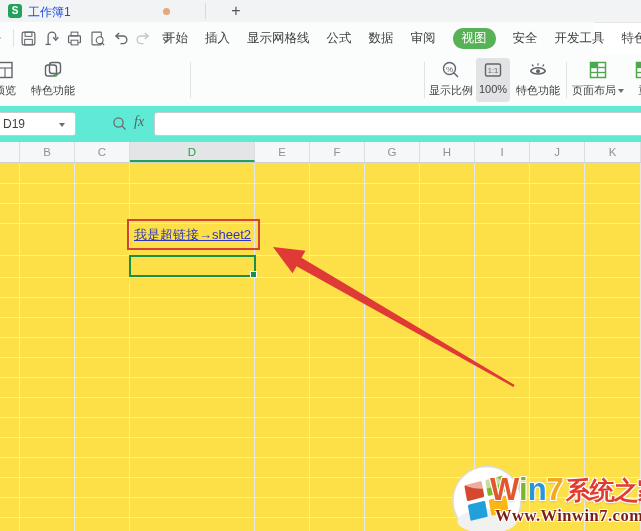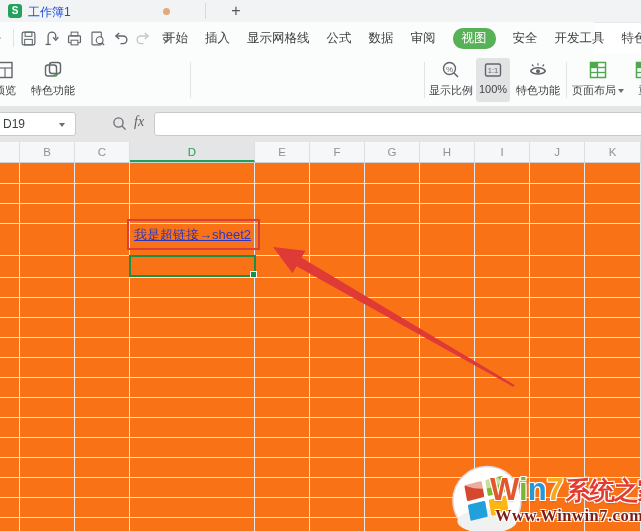--- a/index.html
+++ b/index.html
@@ -35,37 +35,37 @@
   .caret{width:0;height:0;border-left:3.5px solid transparent;border-right:3.5px solid transparent;border-top:4px solid #6b6e71;display:inline-block;}
   .vsep{position:absolute;top:8px;width:1px;height:36px;background:#e2e3e4;}
   .toggle{position:absolute;display:flex;align-items:center;gap:5px;height:14px;}
   .cbox{width:12px;height:12px;background:#fff;border:1px solid #a9adb1;border-radius:2px;box-sizing:border-box;
         font-size:10px;line-height:10px;text-align:center;color:#3f4a3f;font-weight:bold;}
   .cbox.green{border-color:#67a861;background:#ddecd6;position:relative;}
   .cbox.green::after{content:"";position:absolute;inset:2px;border:1px solid #7db377;}
   .tog-label{font-size:11px;color:#424446;white-space:nowrap;}
 
   
-  .formulabar{position:absolute;left:0;top:106px;width:641px;height:36px;background:#e5e5e5;border-bottom:1px solid #d9dbdc;}
+  .formulabar{position:absolute;left:0;top:106px;width:641px;height:36px;background:#5eead4;border-bottom:1px solid #d9dbdc;}
   .namebox{position:absolute;left:-24px;top:6px;width:100px;height:24px;background:#fff;border:1px solid #c7cbce;border-radius:3px;box-sizing:border-box;}
   .namebox .nb-text{position:absolute;left:26px;top:4px;font-size:12px;color:#3c3e40;}
   .namebox .caret{position:absolute;right:10px;top:10px;}
   .fx-zoom{position:absolute;left:112px;top:10px;}
   .fx-label{position:absolute;left:134px;top:8px;font-size:14px;font-style:italic;color:#5c6064;font-family:"Liberation Serif","DejaVu Serif",serif;}
   .formula-input{position:absolute;left:154px;top:6px;width:497px;height:24px;background:#fff;border:1px solid #c7cbce;border-radius:3px;box-sizing:border-box;
                  font-size:12px;color:#333;padding:3px 6px;}
 
   
   .colheaders{position:absolute;left:0;top:142px;width:641px;height:21px;background:#f6f7f8;border-bottom:1px solid #cfd1d3;box-sizing:border-box;}
   .chcell{position:absolute;top:0;height:20px;text-align:center;font-size:11.5px;color:#8f9397;line-height:20px;
           border-right:1px solid #dcdee0;box-sizing:border-box;}
   .chcell.active{background:#e4e5e6;color:#21a052;border-bottom:2px solid #21a052;}
 
   
-  .grid{position:absolute;left:0;top:163px;width:641px;height:368px;background:#f97316;}
+  .grid{position:absolute;left:0;top:163px;width:641px;height:368px;background:#fde047;}
   .vline{position:absolute;top:0;width:1px;height:368px;background:#e5e8ea;}
   .hline{position:absolute;left:0;width:641px;height:1px;background:#e8ebed;}
 
   .hl-box{position:absolute;left:127px;top:56px;width:133px;height:31px;border:2px solid #d8403a;box-sizing:border-box;}
   .hl-text{position:absolute;left:134px;top:63px;font-size:13px;color:#2e34c4;text-decoration:underline;white-space:nowrap;}
   .sel-cell{position:absolute;left:129px;top:92px;width:127px;height:22px;border:2px solid #18904a;box-sizing:border-box;}
   .sel-handle{position:absolute;right:-3px;bottom:-3px;width:5px;height:5px;background:#18904a;border:1px solid #fff;}
 
   .arrow-svg{position:absolute;left:0;top:0;width:641px;height:531px;pointer-events:none;}
 

